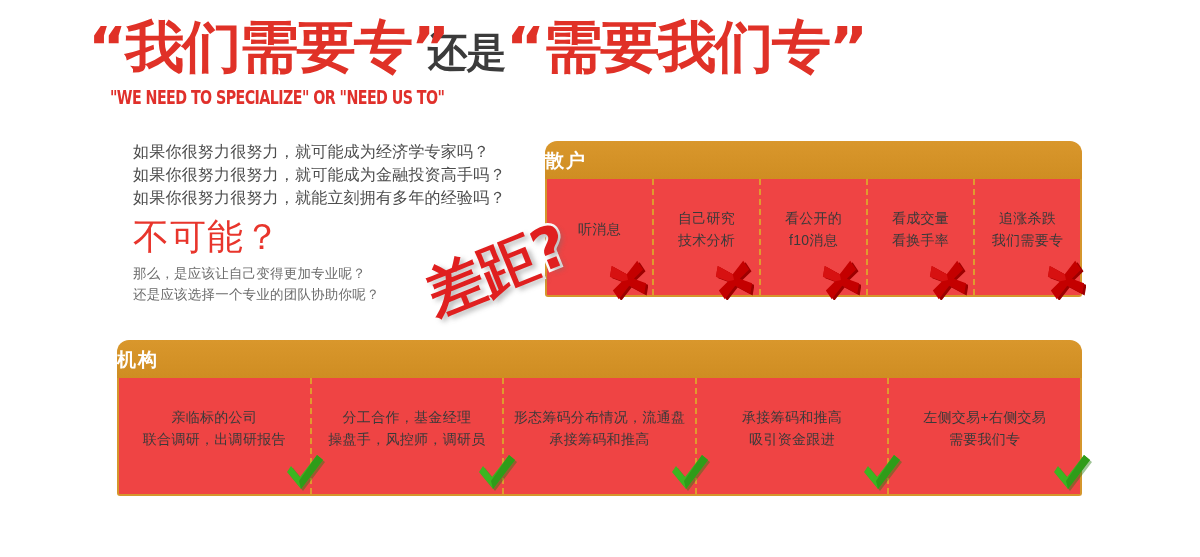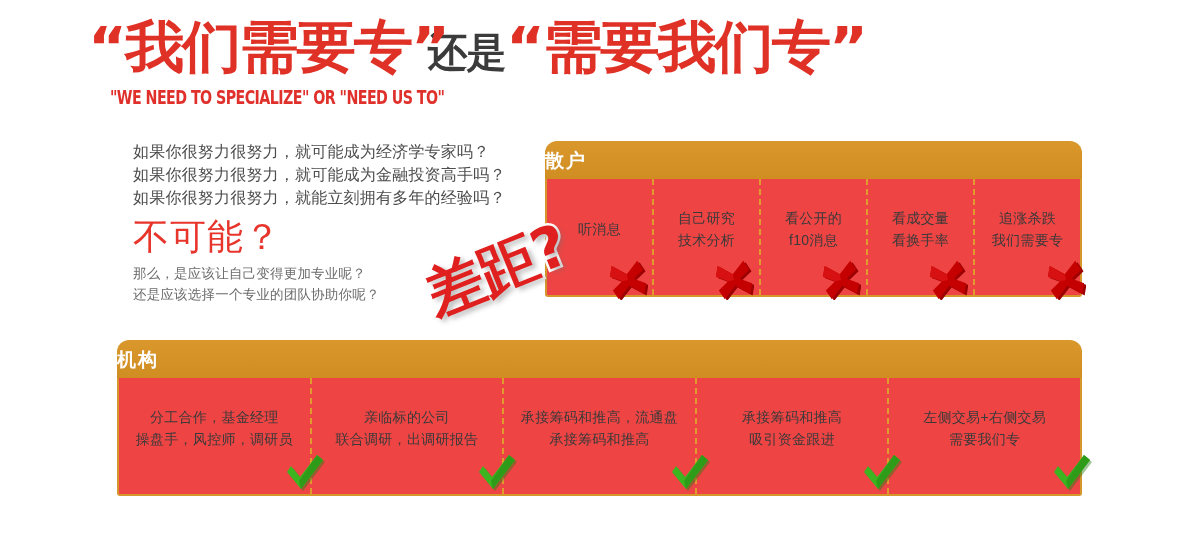--- a/index.html
+++ b/index.html
@@ -126,33 +126,33 @@
       </div>
         </div>
     </div>
   </div>
 
   <div class="panel" id="panel-inst">
     <div class="panel-head">机构</div>
     <div class="panel-body">
       <div class="cell">
           <div class="cell-txt">
+        <div>亲临标的公司</div>
+        <div>联合调研，出调研报告</div>
+      </div>
+        </div>
+      <div class="cell">
+          <div class="cell-txt">
         <div>分工合作，基金经理</div>
         <div>操盘手，风控师，调研员</div>
       </div>
         </div>
       <div class="cell">
           <div class="cell-txt">
-        <div>亲临标的公司</div>
-        <div>联合调研，出调研报告</div>
-      </div>
-        </div>
-      <div class="cell">
-          <div class="cell-txt">
-        <div>承接筹码和推高，流通盘</div>
+        <div>形态筹码分布情况，流通盘</div>
         <div>承接筹码和推高</div>
       </div>
         </div>
       <div class="cell">
           <div class="cell-txt">
         <div>承接筹码和推高</div>
         <div>吸引资金跟进</div>
       </div>
         </div>
       <div class="cell">

